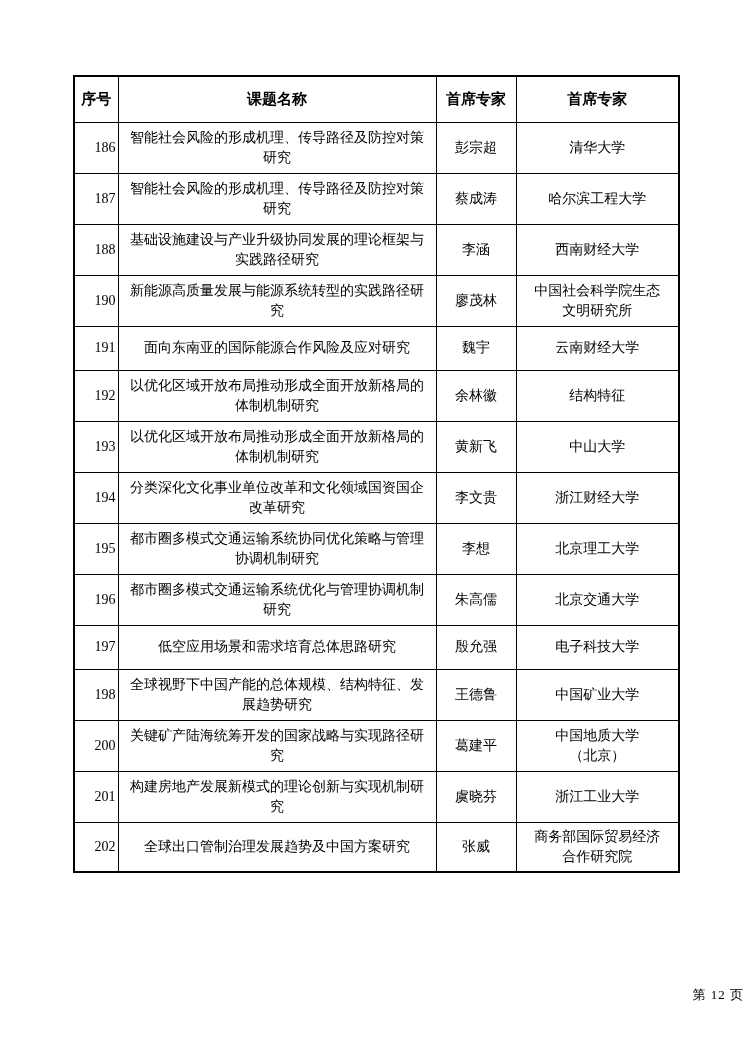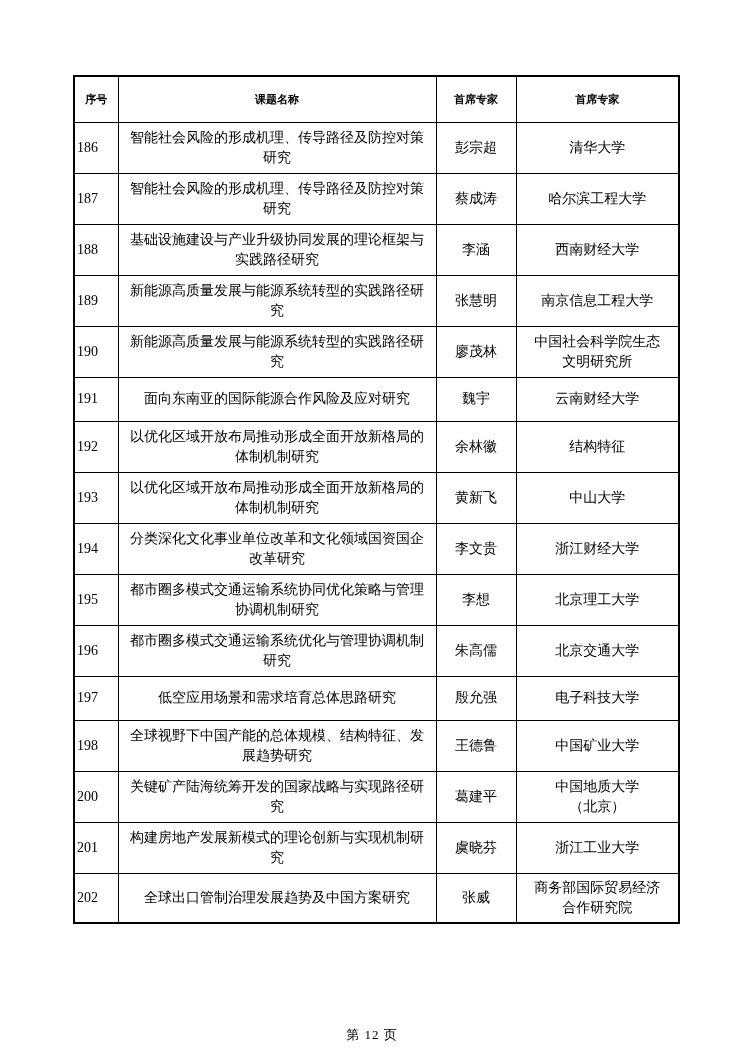--- a/index.html
+++ b/index.html
@@ -29,52 +29,52 @@
     font-size: 14px;
     padding: 5px 6px;
     vertical-align: middle;
     box-sizing: border-box;
   }
   .doc-table {
     border: 2px solid #000000;
   }
   .doc-table th {
     font-weight: bold;
-    font-size: 11px;
+    font-size: 15px;
     text-align: center;
     height: 46px;
     padding: 12px 2px;
   }
   .doc-table td {
     height: 44px;
     line-height: 20px;
   }
   td.cell-no {
-    text-align: left;
+    text-align: right;
     padding: 4px 2px;
   }
   td.cell-title {
     text-align: center;
     padding: 5px 8px;
   }
   td.cell-expert {
     text-align: center;
     padding: 4px 16px;
   }
   td.cell-unit {
     text-align: center;
     white-space: pre-line;
     padding: 4px 8px;
   }
   .footer {
     position: absolute;
     left: 0;
-    top: 1026px;
+    top: 986px;
     width: 744px;
-    text-align: center;
+    text-align: right;
     font-size: 13px;
     letter-spacing: 1px;
   }
 </style>
 </head>
 <body>
 
 <div class="page">
 
   <table class="doc-table">
@@ -107,26 +107,20 @@
     <td class="cell-unit">哈尔滨工程大学</td>
   </tr>
 
   <tr>
     <td class="cell-no">188</td>
     <td class="cell-title">基础设施建设与产业升级协同发展的理论框架与实践路径研究</td>
     <td class="cell-expert">李涵</td>
     <td class="cell-unit">西南财经大学</td>
   </tr>
 
-  <tr>
-    <td class="cell-no">189</td>
-    <td class="cell-title">新能源高质量发展与能源系统转型的实践路径研究</td>
-    <td class="cell-expert">张慧明</td>
-    <td class="cell-unit">南京信息工程大学</td>
-  </tr>
 
   <tr>
     <td class="cell-no">190</td>
     <td class="cell-title">新能源高质量发展与能源系统转型的实践路径研究</td>
     <td class="cell-expert">廖茂林</td>
     <td class="cell-unit">中国社会科学院生态
 文明研究所</td>
   </tr>
 
   <tr>

